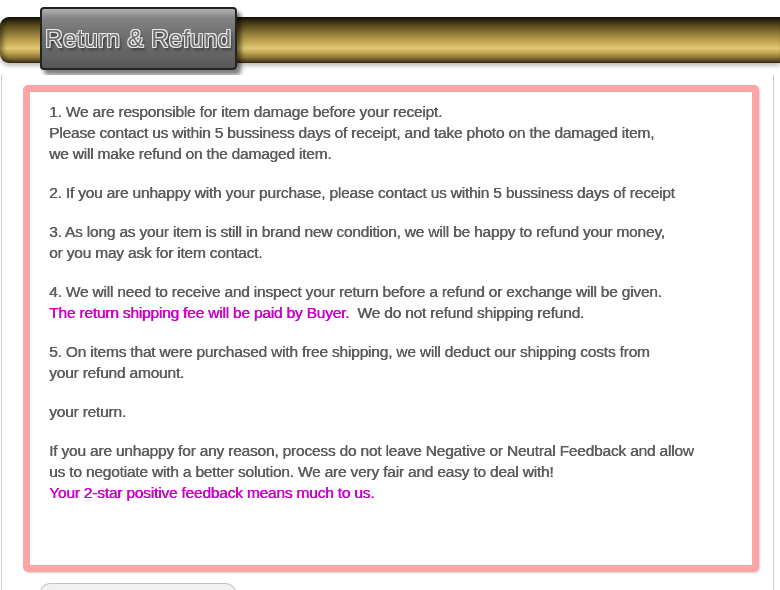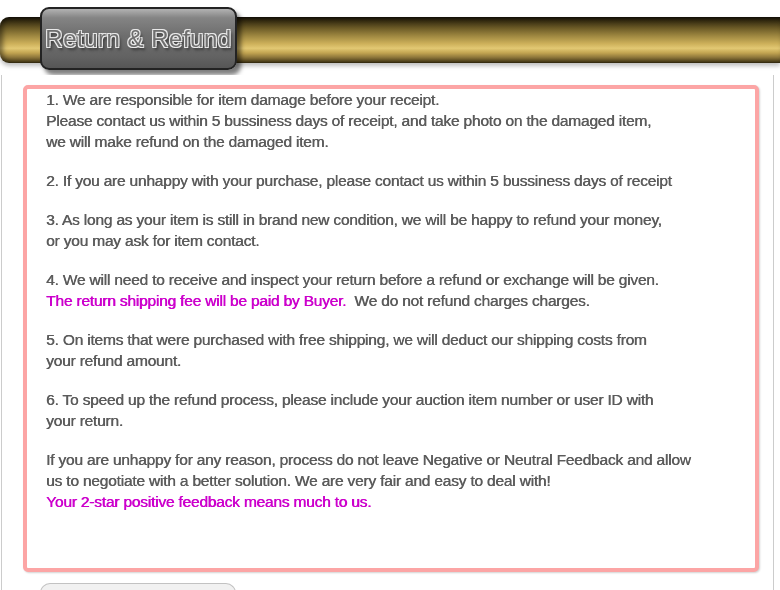--- a/index.html
+++ b/index.html
@@ -27,21 +27,21 @@
     box-shadow: 0 3px 4px rgba(0,0,0,0.25), inset 3px 0 5px rgba(0,0,0,0.45);
   }
   .tab {
     position: absolute;
     left: 40px; top: 7px;
     width: 197px; height: 63px;
     box-sizing: border-box;
     background: linear-gradient(to bottom,
       #b2b2b2 0%, #848484 15%, var(--tab-gray) 45%, #636363 80%, #565656 100%);
     border: 2px solid #232323;
-    border-radius: 9px;
+    border-radius: 4px;
     box-shadow: 4px 5px 4px rgba(0,0,0,0.5);
     display: flex;
     align-items: center;
     justify-content: center;
   }
   .tab-label {
     font-size: 24px;
     letter-spacing: 0.5px;
     color: var(--tab-gray);
     text-shadow:
@@ -61,25 +61,25 @@
     border-left: 1px solid #cccccc;
     border-right: 1px solid #cccccc;
   }
 
   
   .policy-box {
     position: absolute;
     left: 21px; top: 10px;
     width: 736px; height: 487px;
     box-sizing: border-box;
-    border: 4px solid #fca5a5;
+    border: 7px solid #fca5a5;
     border-radius: 5px;
     background: #ffffff;
     box-shadow: 1px 1px 2px rgba(0,0,0,0.18);
-    padding: 0 18px 0 19px;
+    padding: 9px 18px 0 19px;
     overflow: hidden;
   }
   .policy-text {
     font-size: 15.5px;
     line-height: 21px;
     letter-spacing: -0.2px;
     color: var(--text-gray);
   }
   .policy-paragraph { margin: 0 0 18px 0; }
   .policy-paragraph:last-child { margin-bottom: 0; }
@@ -123,28 +123,27 @@
           </div>
           <div class="policy-paragraph">
             <div class="policy-line"><span class="seg">2. If you are unhappy with your purchase, please contact us within 5 bussiness days of receipt</span></div>
           </div>
           <div class="policy-paragraph">
             <div class="policy-line"><span class="seg">3. As long as your item is still in brand new condition, we will be happy to refund your money,</span></div>
             <div class="policy-line"><span class="seg">or you may ask for item contact.</span></div>
           </div>
           <div class="policy-paragraph">
             <div class="policy-line"><span class="seg">4. We will need to receive and inspect your return before a refund or exchange will be given.</span></div>
-            <div class="policy-line"><span class="seg highlight">The return shipping fee will be paid by Buyer.</span><span class="seg">  We do not refund charges charges.</span></div>
+            <div class="policy-line"><span class="seg highlight">The return shipping fee will be paid by Buyer.</span><span class="seg">  We do not refund shipping refund.</span></div>
           </div>
           <div class="policy-paragraph">
             <div class="policy-line"><span class="seg">5. On items that were purchased with free shipping, we will deduct our shipping costs from</span></div>
             <div class="policy-line"><span class="seg">your refund amount.</span></div>
           </div>
           <div class="policy-paragraph">
-            <div class="policy-line"><span class="seg">6. To speed up the refund process, please include your auction item number or user ID with</span></div>
             <div class="policy-line"><span class="seg">your return.</span></div>
           </div>
           <div class="policy-paragraph">
             <div class="policy-line"><span class="seg">If you are unhappy for any reason, process do not leave Negative or Neutral Feedback and allow</span></div>
             <div class="policy-line"><span class="seg">us to negotiate with a better solution. We are very fair and easy to deal with!</span></div>
             <div class="policy-line"><span class="seg highlight">Your 2-star positive feedback means much to us.</span></div>
           </div>
         </div>
     </div>
   </div>

